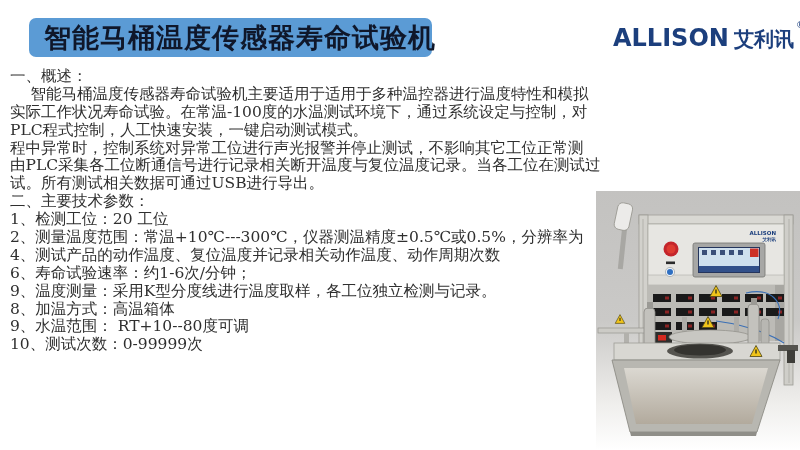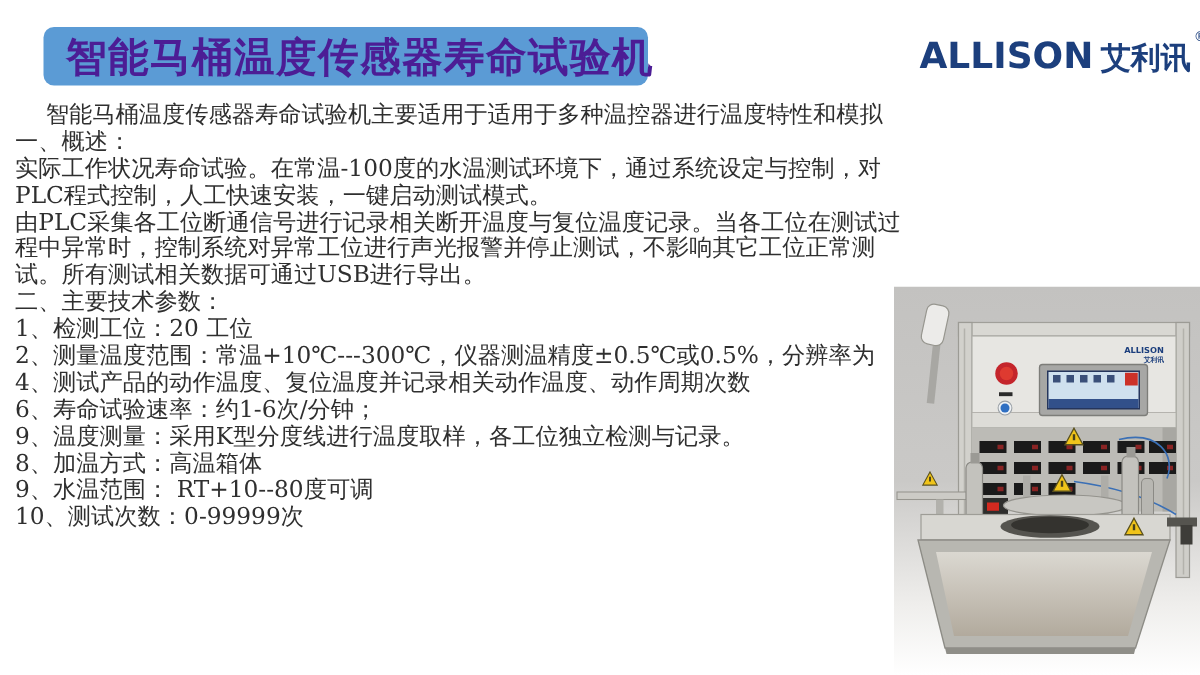--- a/index.html
+++ b/index.html
@@ -7,21 +7,21 @@
   body {
     position:relative; overflow:hidden; background:#ffffff;
     font-family:"DejaVu Serif","Liberation Serif",serif;
   }
   .title-bar {
     position:absolute; left:29px; top:18px; width:403px; height:39px;
     background:#5b9bd5; border-radius:7px;
     display:flex; align-items:center; padding-left:15px;
   }
   .title-text {
-    font-size:27px; font-weight:600; color:#4c1d95;
+    font-size:27px; font-weight:600; color:#0f172a;
     letter-spacing:1px; white-space:nowrap;
   }
   .brand {
     position:absolute; left:613px; top:20px; width:180px;
     color:#1c3f7d; font-family:"DejaVu Sans","Liberation Sans",sans-serif;
     white-space:nowrap;
   }
   .brand-name { font-size:24px; font-weight:bold; letter-spacing:0px; }
   .brand-cn   { font-size:20px; font-weight:bold; margin-left:5px; }
   .brand-reg  { font-size:9px; font-weight:normal; vertical-align:18px; margin-left:2px; }
@@ -40,26 +40,26 @@
 
 <div class="title-bar">
   <span class="title-text">智能马桶温度传感器寿命试验机</span>
 </div>
 
 <div class="brand">
   <span class="brand-name">ALLISON</span><span class="brand-cn">艾利讯</span><span class="brand-reg">®</span>
 </div>
 
 <div class="body-text">
+  <div class="text-line">一、概述：</div>
   <div class="text-line">　 智能马桶温度传感器寿命试验机主要适用于适用于多种温控器进行温度特性和模拟</div>
-  <div class="text-line">一、概述：</div>
   <div class="text-line">实际工作状况寿命试验。在常温-100度的水温测试环境下，通过系统设定与控制，对</div>
   <div class="text-line">PLC程式控制，人工快速安装，一键启动测试模式。</div>
+  <div class="text-line">程中异常时，控制系统对异常工位进行声光报警并停止测试，不影响其它工位正常测</div>
   <div class="text-line">由PLC采集各工位断通信号进行记录相关断开温度与复位温度记录。当各工位在测试过</div>
-  <div class="text-line">程中异常时，控制系统对异常工位进行声光报警并停止测试，不影响其它工位正常测</div>
   <div class="text-line">试。所有测试相关数据可通过USB进行导出。</div>
   <div class="text-line">二、主要技术参数：</div>
   <div class="text-line">1、检测工位：20 工位</div>
   <div class="text-line">2、测量温度范围：常温+10℃---300℃，仪器测温精度±0.5℃或0.5%，分辨率为</div>
   <div class="text-line">4、测试产品的动作温度、复位温度并记录相关动作温度、动作周期次数</div>
   <div class="text-line">6、寿命试验速率：约1-6次/分钟；</div>
   <div class="text-line">9、温度测量：采用K型分度线进行温度取样，各工位独立检测与记录。</div>
   <div class="text-line">8、加温方式：高温箱体</div>
   <div class="text-line">9、水温范围： RT+10--80度可调</div>
   <div class="text-line">10、测试次数：0-99999次</div>

